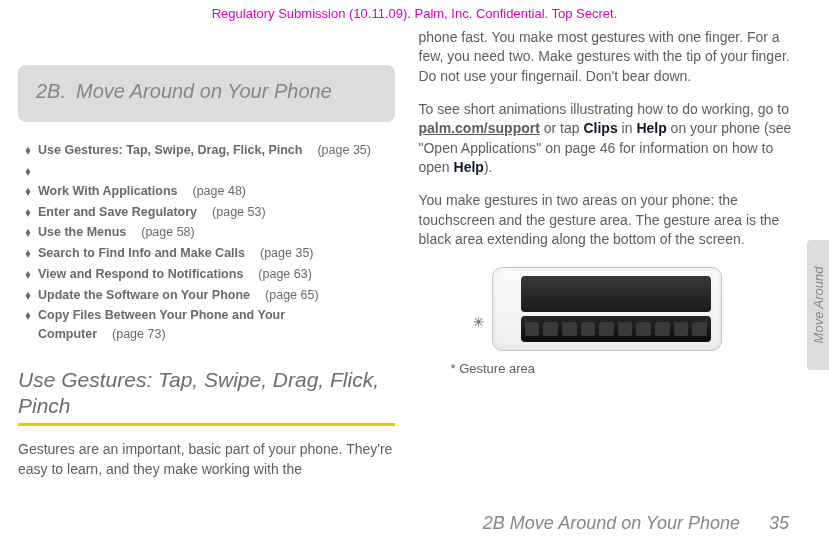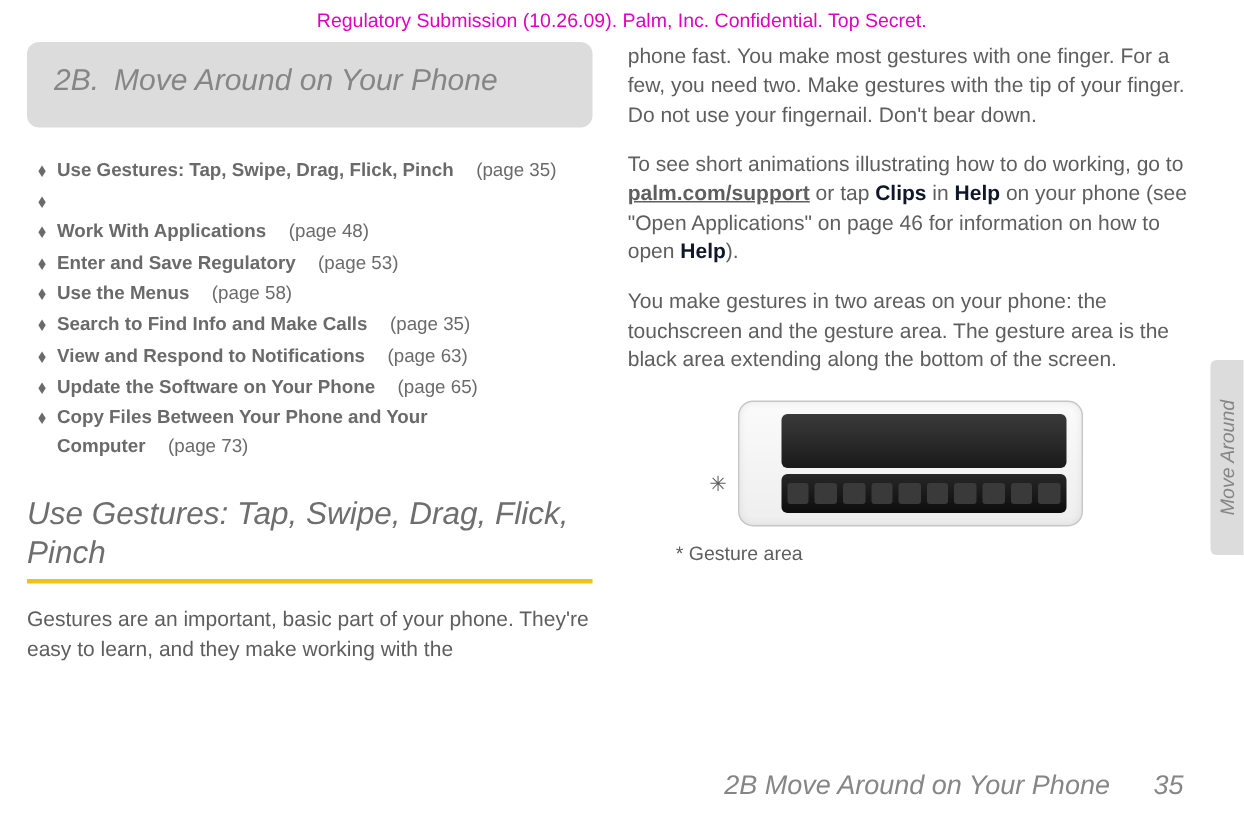--- a/index.html
+++ b/index.html
@@ -33,20 +33,21 @@
   .section-pill {
     background: #dcdcdc;
     border-radius: 8px;
     padding: 14px 18px 18px 18px;
     color: #868686;
     font-style: italic;
     font-size: 20px;
     display: flex;
     gap: 10px;
     line-height: 1.25;
+    margin-top: 37px;
   }
   .section-pill .num { flex: 0 0 auto; }
   .section-pill .title { flex: 1 1 auto; }
   .toc { margin-top: 18px; font-size: 12.5px; color: #6a6a6a; }
   .toc-item {
     display: flex;
     align-items: flex-start;
     line-height: 1.5;
     padding: 1px 0;
   }
@@ -152,21 +153,21 @@
     bottom: 12px;
     font-style: italic;
     font-size: 18px;
     color: #868686;
   }
   .footer .pg { font-weight: normal; margin-left: 24px; font-style: italic; }
 </style>
 </head>
 <body>
 
-<div class="confidential">Regulatory Submission (10.26.09). Palm, Inc. Confidential. Top Secret.</div>
+<div class="confidential">Regulatory Submission (10.11.09). Palm, Inc. Confidential. Top Secret.</div>
 
 <div class="side-tab">
   <span>Move Around</span>
 </div>
 
 <div class="columns">
 
   <div class="col">
     <div class="section-pill">
       <div class="num">2B.</div>

